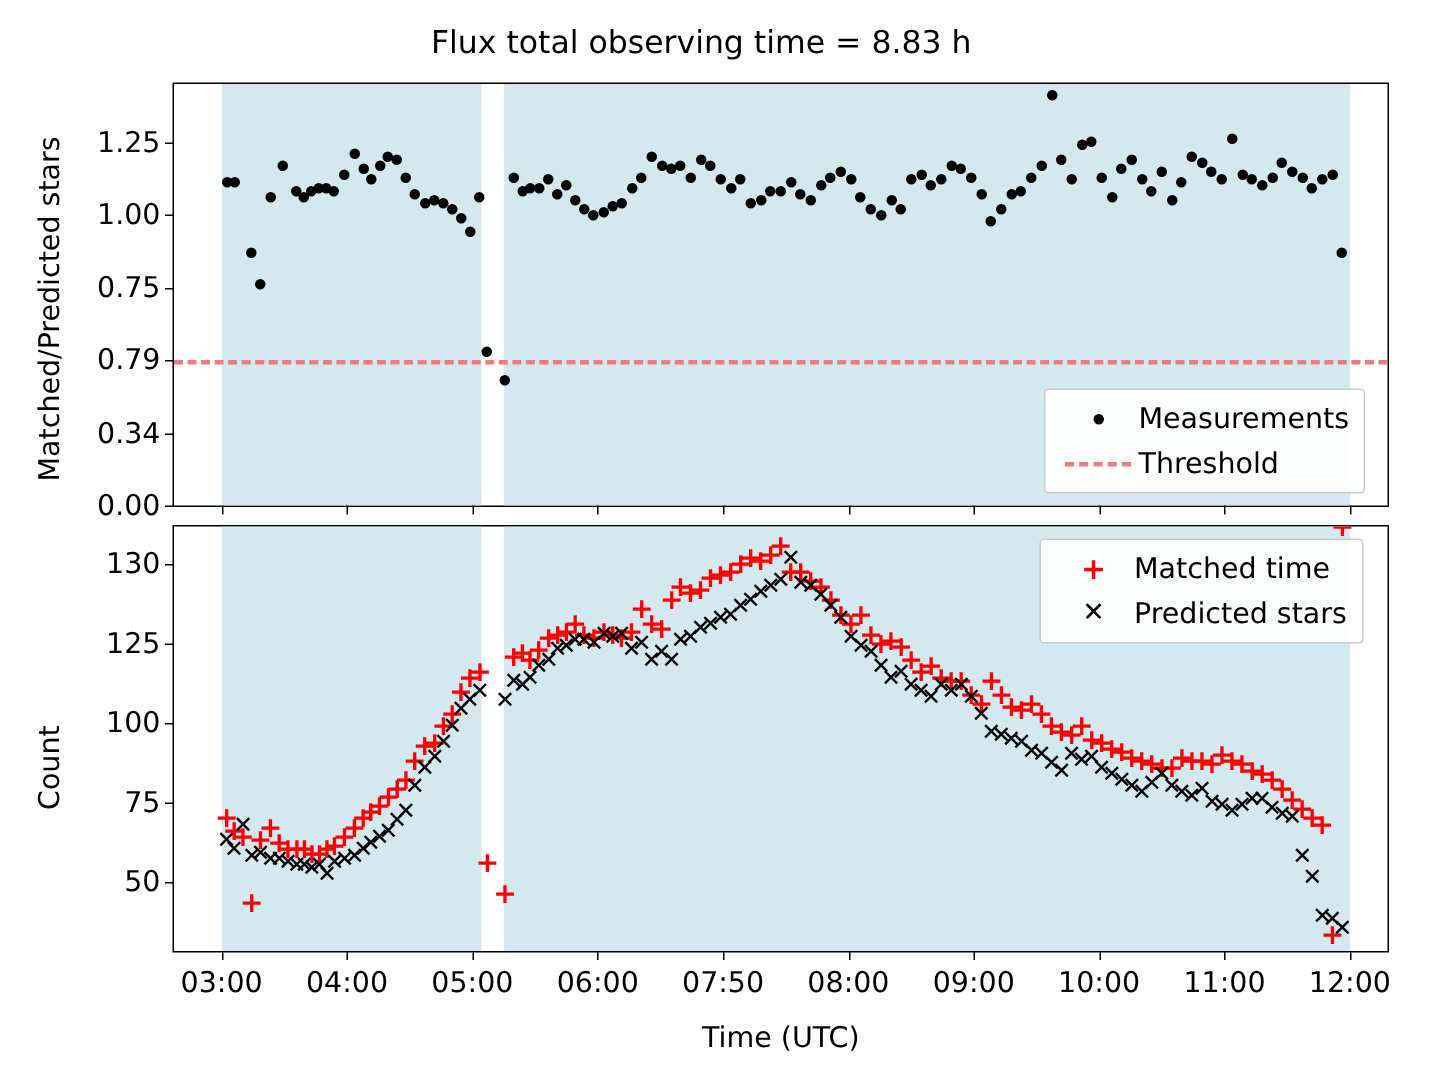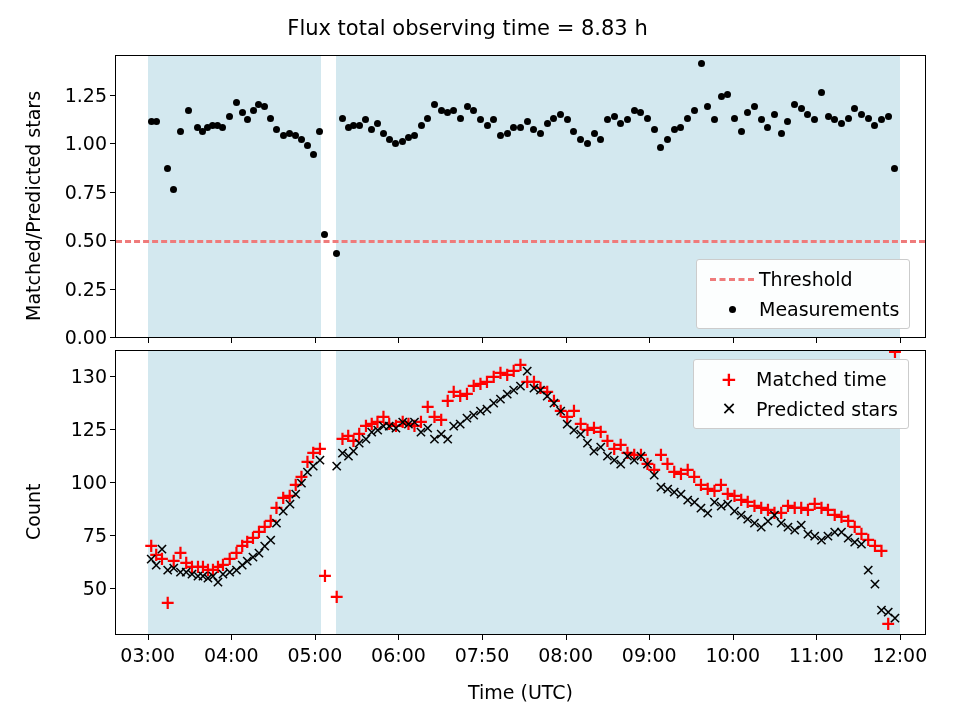--- a/index.html
+++ b/index.html
@@ -327,52 +327,52 @@
         <div class="pt" style="background: rgb(0, 0, 0); left: 752.169px; top: 62.0138px;"></div>
         <div class="pt" style="background: rgb(0, 0, 0); left: 758.855px; top: 69.7655px;"></div>
         <div class="pt" style="background: rgb(0, 0, 0); left: 765.541px; top: 63.9517px;"></div>
         <div class="pt" style="background: rgb(0, 0, 0); left: 772.227px; top: 60.0759px;"></div>
         <div class="pt" style="background: rgb(0, 0, 0); left: 778.913px; top: 112.4px;"></div>
       </div>
     <div id="top-ticks">
         <div class="ytick" style="top: 281px;"></div>
         <div class="ytick-label" style="top: 281px;">0.00</div>
         <div class="ytick" style="top: 232.552px;"></div>
-        <div class="ytick-label" style="top: 232.552px;">0.25</div>
+        <div class="ytick-label" style="top: 232.552px;">0.34</div>
         <div class="ytick" style="top: 184.103px;"></div>
-        <div class="ytick-label" style="top: 184.103px;">0.50</div>
+        <div class="ytick-label" style="top: 184.103px;">0.79</div>
         <div class="ytick" style="top: 135.655px;"></div>
         <div class="ytick-label" style="top: 135.655px;">0.75</div>
         <div class="ytick" style="top: 87.2069px;"></div>
         <div class="ytick-label" style="top: 87.2069px;">1.00</div>
         <div class="ytick" style="top: 38.7586px;"></div>
         <div class="ytick-label" style="top: 38.7586px;">1.25</div>
         <div class="xtick" style="left: 31.7583px;"></div>
         <div class="xtick" style="left: 115.333px;"></div>
         <div class="xtick" style="left: 198.907px;"></div>
         <div class="xtick" style="left: 282.481px;"></div>
         <div class="xtick" style="left: 366.056px;"></div>
         <div class="xtick" style="left: 449.63px;"></div>
         <div class="xtick" style="left: 533.205px;"></div>
         <div class="xtick" style="left: 616.779px;"></div>
         <div class="xtick" style="left: 700.353px;"></div>
         <div class="xtick" style="left: 783.928px;"></div>
       </div>
     <div class="legend" id="legend-top">
       <div class="legend-row">
         <span class="legend-key">
+            <span class="key-dot"></span>
+          </span>
+        <span class="legend-text">Measurements</span>
+      </div>
+      <div class="legend-row">
+        <span class="legend-key">
             <span class="key-dash"></span>
           </span>
         <span class="legend-text">Threshold</span>
-      </div>
-      <div class="legend-row">
-        <span class="legend-key">
-            <span class="key-dot"></span>
-          </span>
-        <span class="legend-text">Measurements</span>
       </div>
     </div>
   </div>
   <div class="ylabel" id="ylabel-top">Matched/Predicted stars</div>
 
   <div class="axes" id="axes-bottom">
     <div class="axes-clip" id="bottom-clip">
         <div class="band" style="left: 31.7583px; width: 172.999px; background: rgb(211, 232, 239);"></div>
         <div class="band" style="left: 219.801px; width: 564.127px; background: rgb(211, 232, 239);"></div>
         <div class="mk mk-plus" style="color: rgb(255, 0, 0); left: 35.1012px; top: 194.299px;">+</div>

